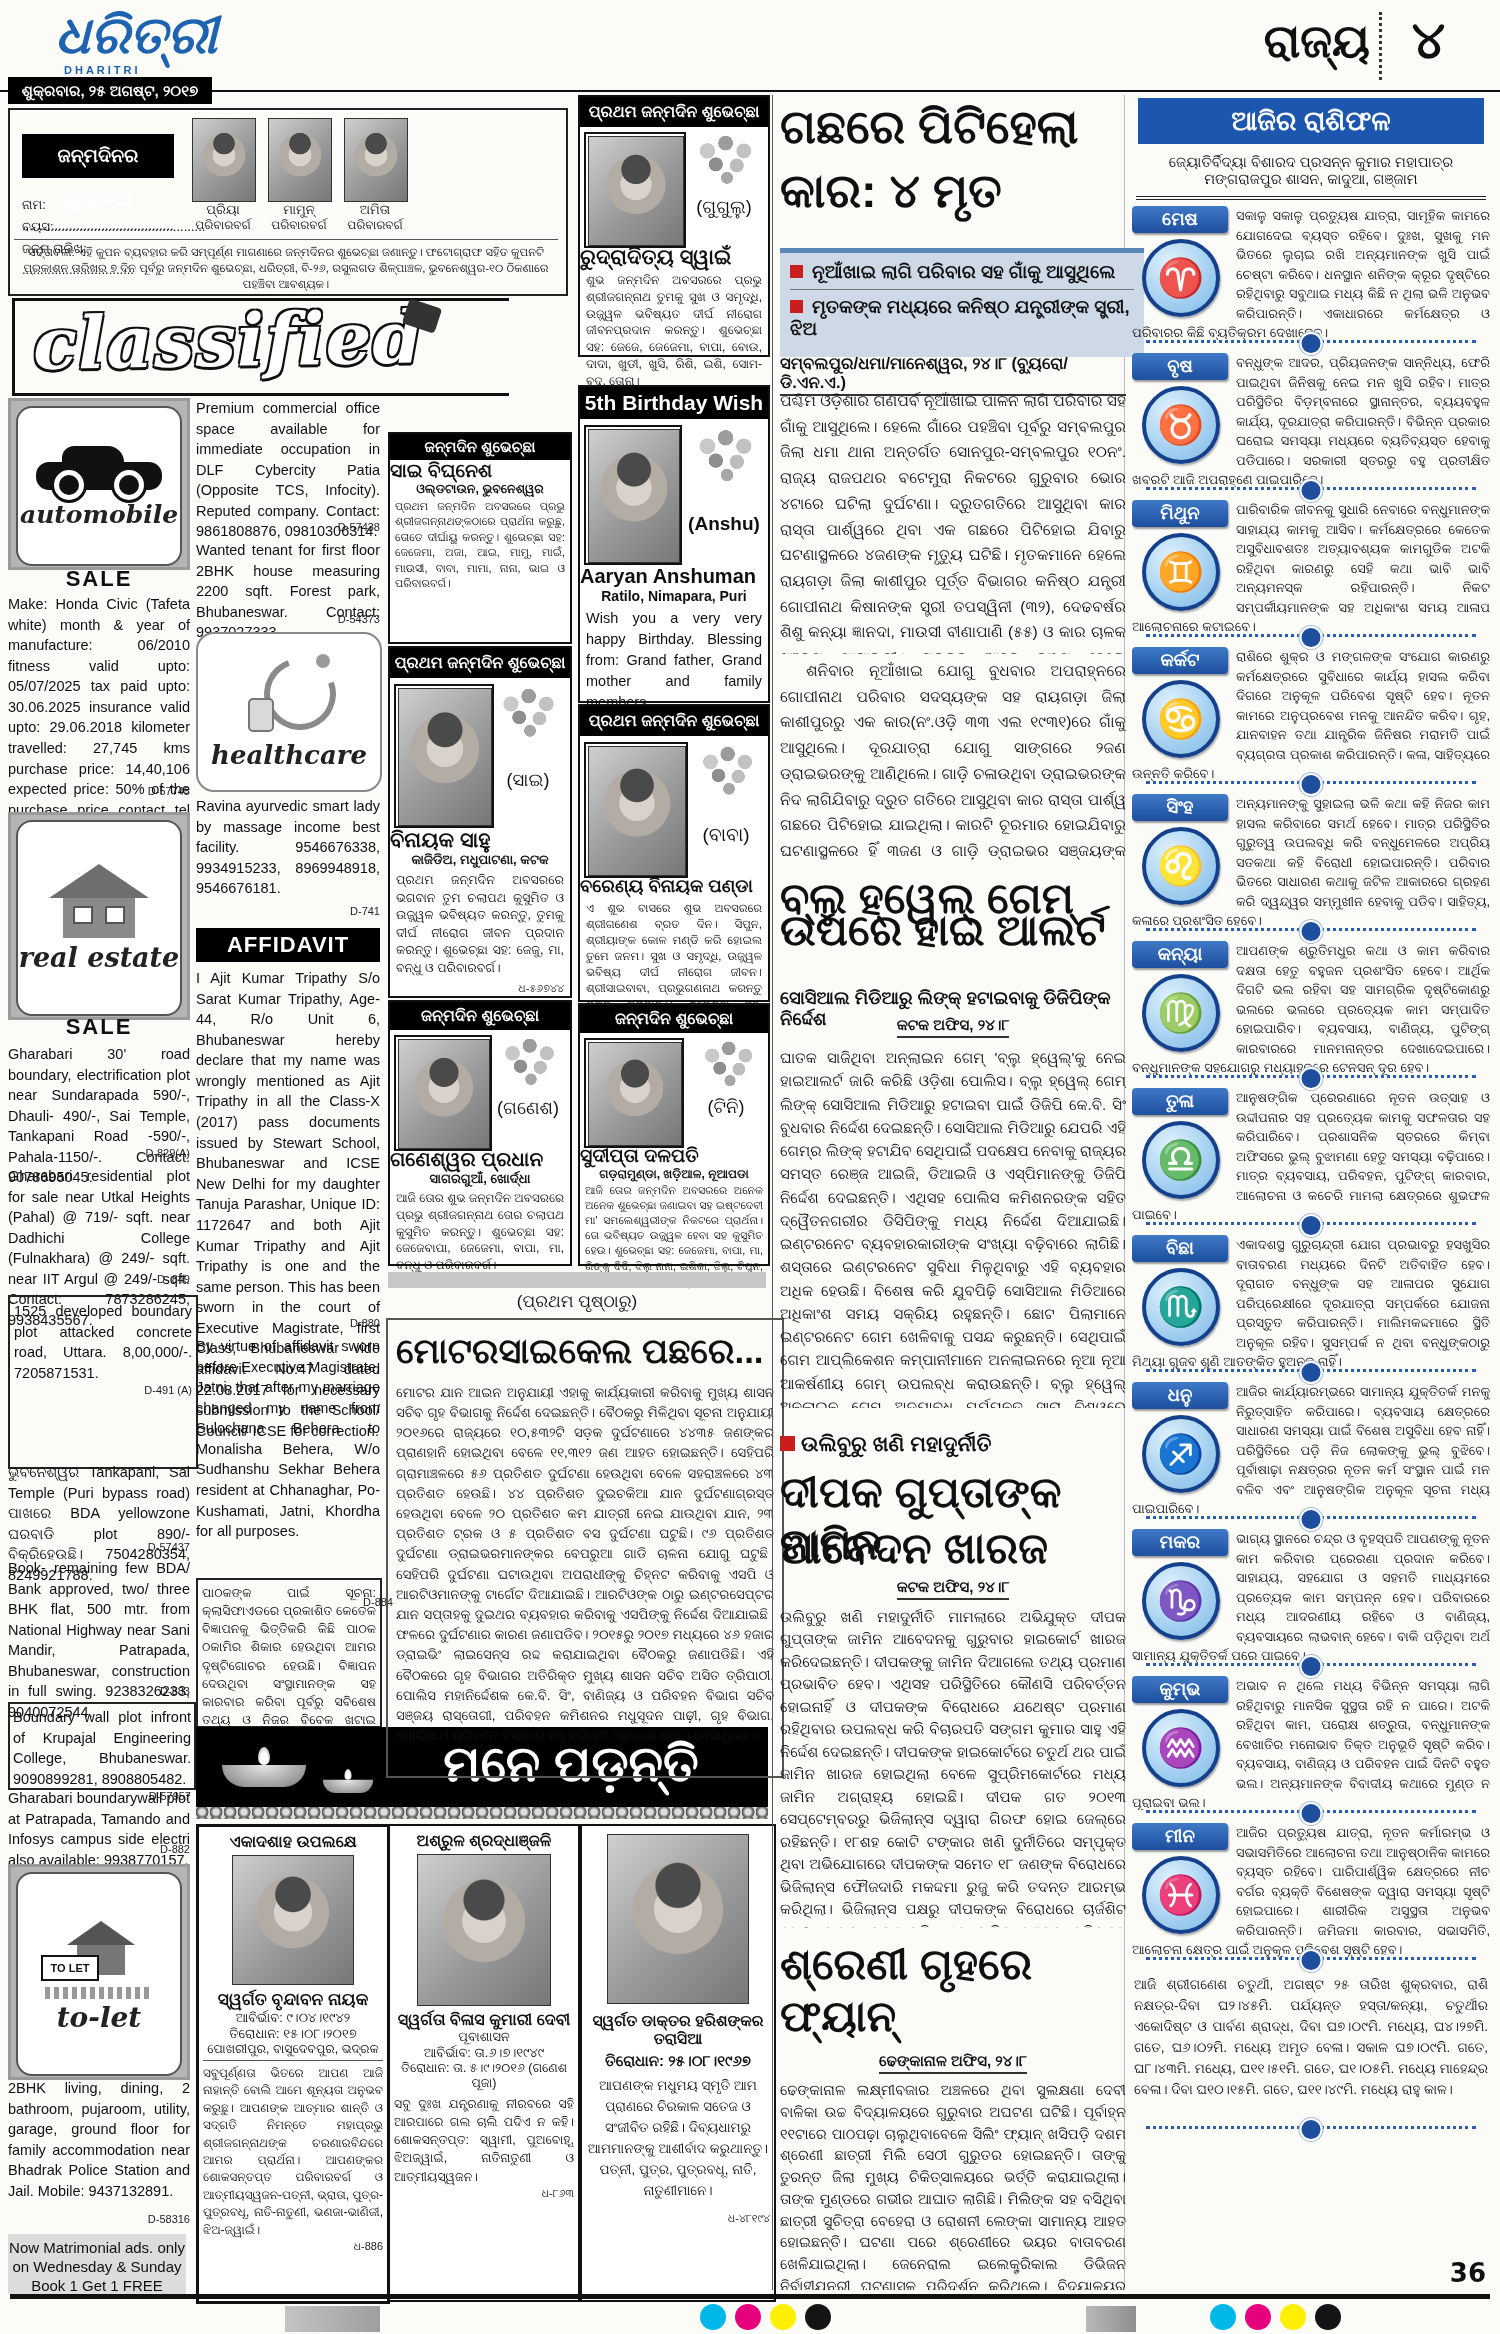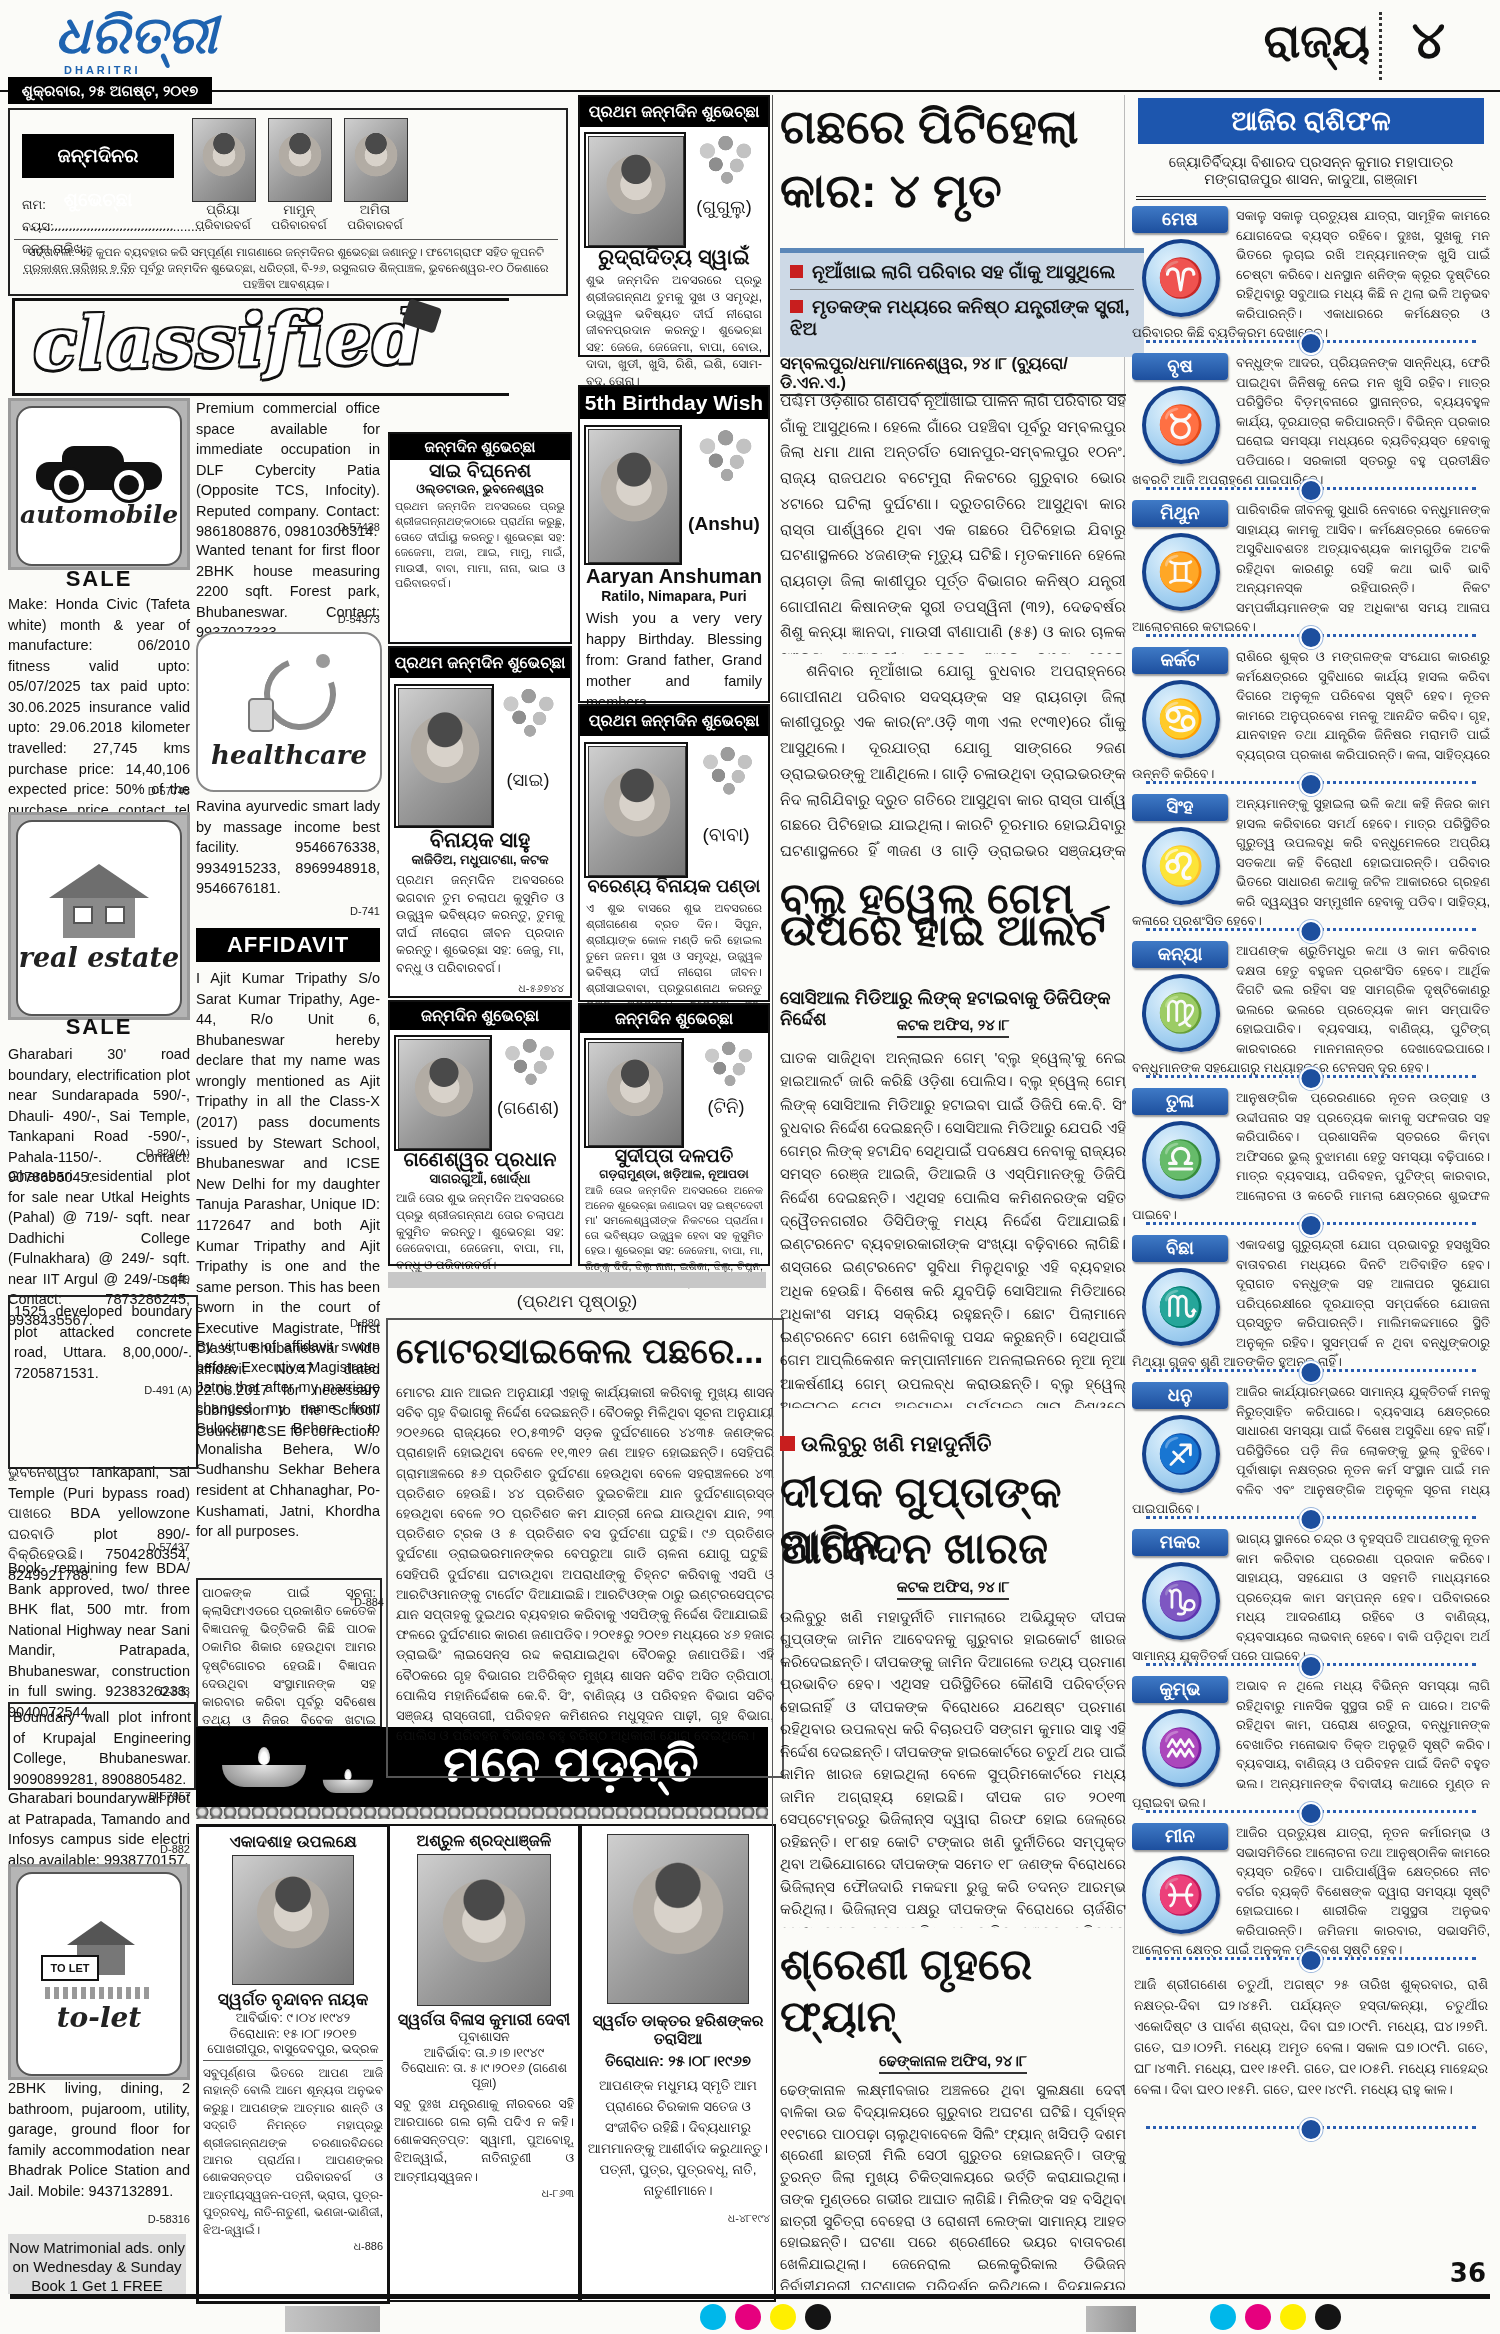--- a/index.html
+++ b/index.html
@@ -26,21 +26,21 @@
   .flowers{background:
     radial-gradient(circle at 22% 32%, #c9c9c9 0 11%, transparent 12%),
     radial-gradient(circle at 48% 18%, #9c9c9c 0 12%, transparent 13%),
     radial-gradient(circle at 74% 32%, #c2c2c2 0 11%, transparent 12%),
     radial-gradient(circle at 34% 56%, #8e8e8e 0 12%, transparent 13%),
     radial-gradient(circle at 64% 58%, #bdbdbd 0 12%, transparent 13%),
     radial-gradient(circle at 50% 80%, #a7a7a7 0 10%, transparent 11%);}
   .bdaybox{border:2px solid #111;background:#fff;}
   .bdayhdr{background:#000;color:#fff;font-weight:bold;text-align:center;}
   .nick{font-size:17px;text-align:center;}
-  .bname{font-weight:bold;text-align:center;}
+  .bname{font-weight:bold;}
   .bloc{font-weight:bold;text-align:center;}
   .bbody{text-align:justify;line-height:1.4;}
   .hl{font-weight:bold;line-height:1.22;}
   .dl-u{border-bottom:2px solid #333;display:inline-block;padding-bottom:2px;}
   .nbody{font-size:15.5px;line-height:1.66;text-align:justify;}
   .bull{display:inline-block;width:13px;height:13px;background:#c81e1e;margin-right:9px;}
   .subbox{background:#cdd9e6;border-top:5px solid #5b87b8;}
   .zchip{background:linear-gradient(#3f7ac6,#1d4f9e);color:#fff;font-weight:bold;text-align:center;border-radius:4px;box-shadow:1px 2px 2px #999;font-size:18px;line-height:27px;height:27px;}
   .zcircle{width:70px;height:70px;border-radius:50%;background:radial-gradient(circle at 35% 30%, #e2f2fc, #a2cff0 60%, #7fb8e5);border:4px solid #15418c;display:flex;align-items:center;justify-content:center;font-size:38px;color:#0a1a55;margin:6px 0 0 10px;box-shadow:1px 2px 2px #aaa;}
   .ztext{font-size:13px;line-height:19.5px;text-align:justify;}
@@ -180,21 +180,21 @@
         <div class="ear"></div>
       </div>
     <div class="iconlabel" style="font-size:26px;">healthcare</div>
   </div>
   <div class="abs adtext" style="left:196px;top:796px;width:184px;">Ravina ayurvedic smart lady by massage income best facility. 9546676338, 9934915233, 8969948918, 9546676181.</div>
   <div class="abs adid" style="left:196px;top:904px;width:184px;">D-741</div>
   <div class="abs blackbar" style="left:196px;top:928px;width:184px;height:34px;font-size:22px;line-height:34px;letter-spacing:1px;">AFFIDAVIT</div>
   <div class="abs adtext" style="left:196px;top:968px;width:184px;">I Ajit Kumar Tripathy S/o Sarat Kumar Tripathy, Age-44, R/o Unit 6, Bhubaneswar hereby declare that my name was wrongly mentioned as Ajit Tripathy in all the Class-X (2017) pass documents issued by Stewart School, Bhubaneswar and ICSE New Delhi for my daughter Tanuja Parashar, Unique ID: 1172647 and both Ajit Kumar Tripathy and Ajit Tripathy is one and the same person. This has been sworn in the court of Executive Magistrate, first Class, Bhubaneswar vide affidavit No.47 dated 22.08.2017 for necessary submission to the School/ Council/ ICSE for correction.</div>
   <div class="abs adid" style="left:196px;top:1316px;width:184px;">D-880</div>
   <div class="abs adtext" style="left:196px;top:1336px;width:184px;">By virtue of affidavit sworn before Executive Magistrate, Jatni, that after my marriage changed my name from Sulochana Behera to Monalisha Behera, W/o Sudhanshu Sekhar Behera resident at Chhanaghar, Po- Kushamati, Jatni, Khordha for all purposes.</div>
-  <div class="abs adid" style="left:200px;top:1548px;width:184px;margin-top:48px;">D-884</div>
+  <div class="abs adid" style="left:209px;top:1548px;width:184px;margin-top:48px;">D-884</div>
   <div class="abs odsm" style="left:196px;top:1578px;width:174px;height:138px;border:2px solid #222;padding:4px;">ପାଠକଙ୍କ ପାଇଁ ସୂଚନା: କ୍ଲାସିଫାଏଡରେ ପ୍ରକାଶିତ କେତେକ ବିଜ୍ଞାପନକୁ ଭିତ୍ତିକରି କିଛି ପାଠକ ଠକାମିର ଶିକାର ହେଉଥିବା ଆମର ଦୃଷ୍ଟିଗୋଚର ହେଉଛି। ବିଜ୍ଞାପନ ଦେଉଥିବା ସଂସ୍ଥାମାନଙ୍କ ସହ କାରବାର କରିବା ପୂର୍ବରୁ ସବିଶେଷ ତଥ୍ୟ ଓ ନିଜର ବିବେକ ଖଟାଇ କାରବାର କରନ୍ତୁ। ଏଥିପାଇଁ ଧରିତ୍ରୀ କର୍ତ୍ତୃପକ୍ଷ ଦାୟୀ ରହିବେ ନାହିଁ।</div>
 
   <div class="abs" style="left:196px;top:1727px;width:572px;height:80px;background:#000;">
     <div class="diya" style="position:absolute;left:26px;top:20px;">
         <div class="fl"></div>
         <div class="cup"></div>
       </div>
     <div class="diya" style="position:absolute;left:110px;top:34px;transform:scale(0.6);">
         <div class="fl"></div>
         <div class="cup"></div>

